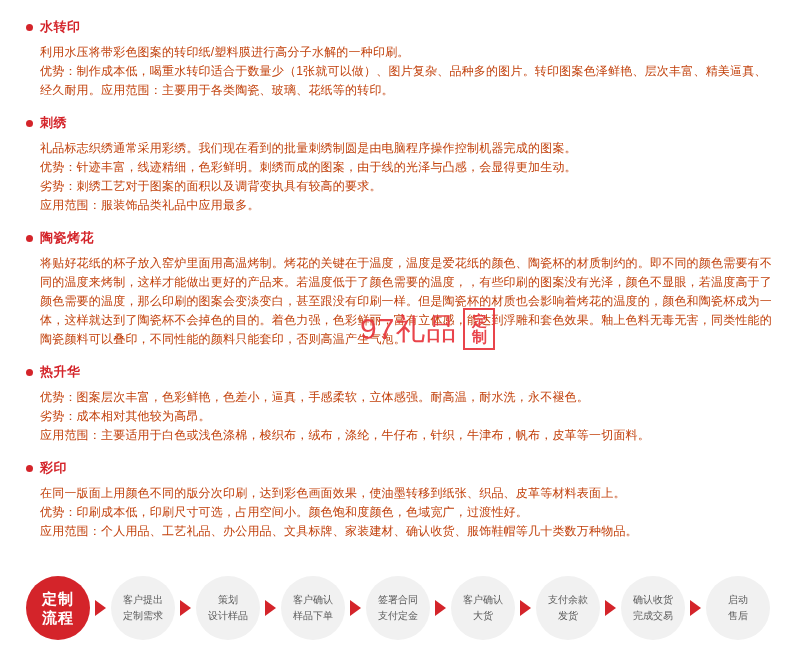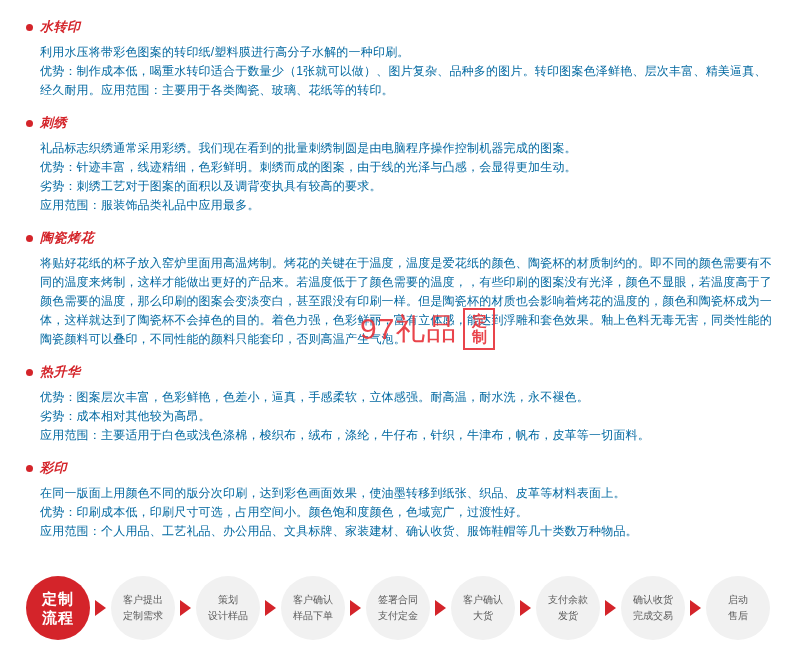--- a/index.html
+++ b/index.html
@@ -23,21 +23,20 @@
     box-sizing: border-box;
   }
   .section {
     padding: 0 26px 0 26px;
     margin-bottom: 14px;
   }
   .sec-head {
     display: flex;
     align-items: center;
     margin: 0 0 7px 0;
-    font-style: italic;
   }
   .bullet {
     width: 7px;
     height: 7px;
     border-radius: 50%;
     background: #d4242a;
     margin-right: 7px;
     flex: 0 0 auto;
   }
   .sec-title {
@@ -45,21 +44,21 @@
     font-size: 13px;
     font-weight: bold;
     letter-spacing: .5px;
   }
   .sec-body {
     padding-left: 14px;
   }
   .line {
     font-size: 12px;
     line-height: 19px;
-    color: #0369a1;
+    color: #c2410c;
     margin: 0;
     letter-spacing: .2px;
   }
   
   .watermark {
     position: absolute;
     left: 360px;
     top: 290px;
     display: flex;
     align-items: center;

